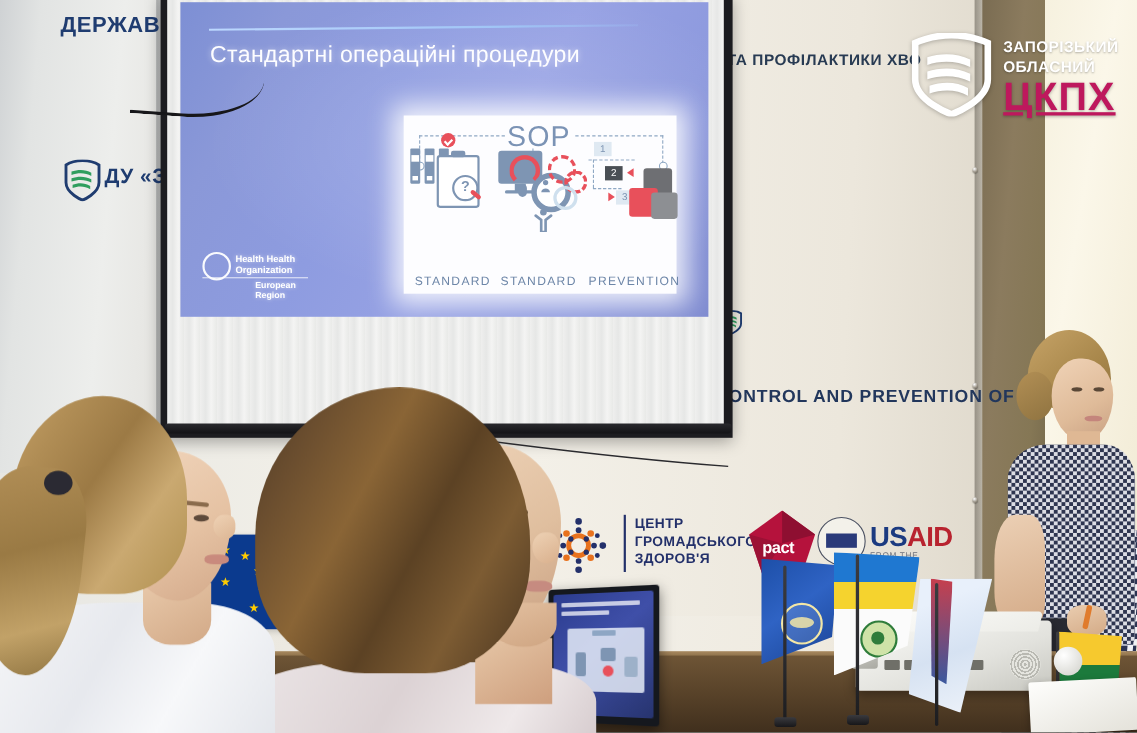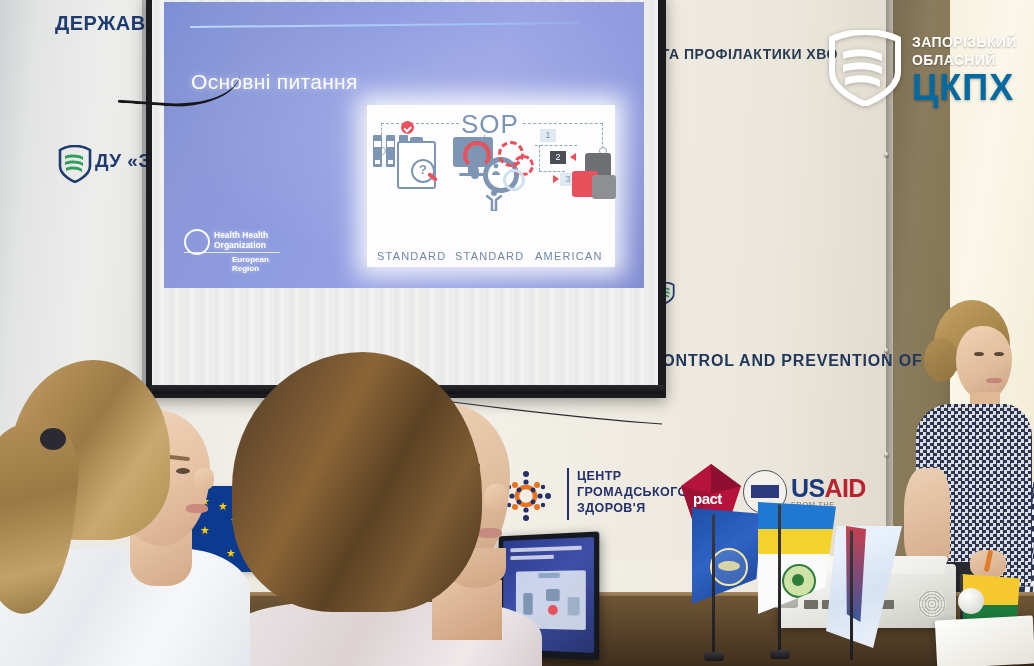--- a/index.html
+++ b/index.html
@@ -328,21 +328,21 @@
   <div id="screen-frame"></div>
   <div id="screen-surface"></div>
   <div id="screen-bottom-bar"></div>
   <svg id="screen-cable">
     <path d="M2 2 C90 14 190 26 272 32" stroke="#2a2a2e" stroke-width="1.2" fill="none"></path>
   </svg>
 
   <div id="slide">
     <div id="slide-glow"></div>
     <div id="slide-rule"></div>
-    <div id="slide-title-2">Основні питання</div>
+    <div id="slide-title-1">Стандартні операційні процедури</div>
 
     <div id="info-card">
       <div id="sop-word">SOP</div>
 
       <div class="dashline" style="left:14px;top:18px;width:78px;"></div>
       <div class="dashline" style="left:156px;top:18px;width:80px;"></div>
       <div class="dashv" style="left:14px;top:18px;height:26px;"></div>
       <div class="dashv" style="left:117px;top:30px;height:14px;"></div>
       <div class="dashv" style="left:235px;top:18px;height:26px;"></div>
       <div class="dot-o" style="left:11px;top:42px;"></div>
@@ -390,21 +390,21 @@
       <div id="step2">2</div>
       <div id="step3">3</div>
       <div class="arrow-r" style="left:203px;top:48px;border-right:6px solid #e8505b;"></div>
       <div class="arrow-r" style="left:186px;top:70px;border-left:6px solid #e8505b;"></div>
       <div id="puz-gray1"></div>
       <div id="puz-red"></div>
       <div id="puz-gray2"></div>
 
       <div class="lbl" id="lbl-std">STANDARD</div>
       <div class="lbl" id="lbl-opr">STANDARD</div>
-      <div class="lbl" id="lbl-prc">AMERICAN</div>
+      <div class="lbl" id="lbl-prc">PREVENTION</div>
     </div>
 
     <div id="who">
       <div id="who-emblem"></div>
       <div id="who-txt1">
         <div>Health Health</div>
         <div>Organization</div>
       </div>
       <div id="who-line"></div>
       <div id="who-txt2">European Region</div>
@@ -511,16 +511,16 @@
 
   <div style="position:absolute;left:828px;top:26px;width:206px;height:84px;">
     <svg width="74" height="76" viewBox="0 0 74 76" style="position:absolute;left:0;top:4px;filter:drop-shadow(0 1px 2px rgba(0,0,0,.25));">
       <path d="M37 2 C56 2 70 9 70 9 L70 42 C70 62 37 74 37 74 C37 74 4 62 4 42 L4 9 C4 9 18 2 37 2 Z" fill="none" stroke="#fff" stroke-width="6"></path>
       <path d="M15 22 C27 18 42 18 54 24 L54 31 C42 25 27 25 15 29 Z" fill="#fff"></path>
       <path d="M15 35 C27 31 42 31 54 37 L54 44 C42 38 27 38 15 42 Z" fill="#fff"></path>
       <path d="M17 48 C28 44 42 44 52 50 L52 57 C42 51 28 51 17 55 Z" fill="#fff"></path>
     </svg>
     <div style="position:absolute;left:84px;top:8px;color:#fff;font-size:14px;font-weight:bold;letter-spacing:.4px;text-shadow:0 1px 2px rgba(0,0,0,.3);">ЗАПОРІЗЬКИЙ</div>
     <div style="position:absolute;left:84px;top:26px;color:#fff;font-size:14px;font-weight:bold;letter-spacing:.4px;text-shadow:0 1px 2px rgba(0,0,0,.3);">ОБЛАСНИЙ</div>
-    <div style="position:absolute;left:84px;top:44px;color:#0369a1;font-size:36px;font-weight:bold;letter-spacing:1px;line-height:36px;text-shadow:0 1px 3px rgba(0,0,0,.3);">ЦКПХ</div>
+    <div style="position:absolute;left:84px;top:44px;color:#be185d;font-size:36px;font-weight:bold;letter-spacing:1px;line-height:36px;text-shadow:0 1px 3px rgba(0,0,0,.3);text-decoration:underline;">ЦКПХ</div>
   </div>
 
 </div>
 
 </body></html>

